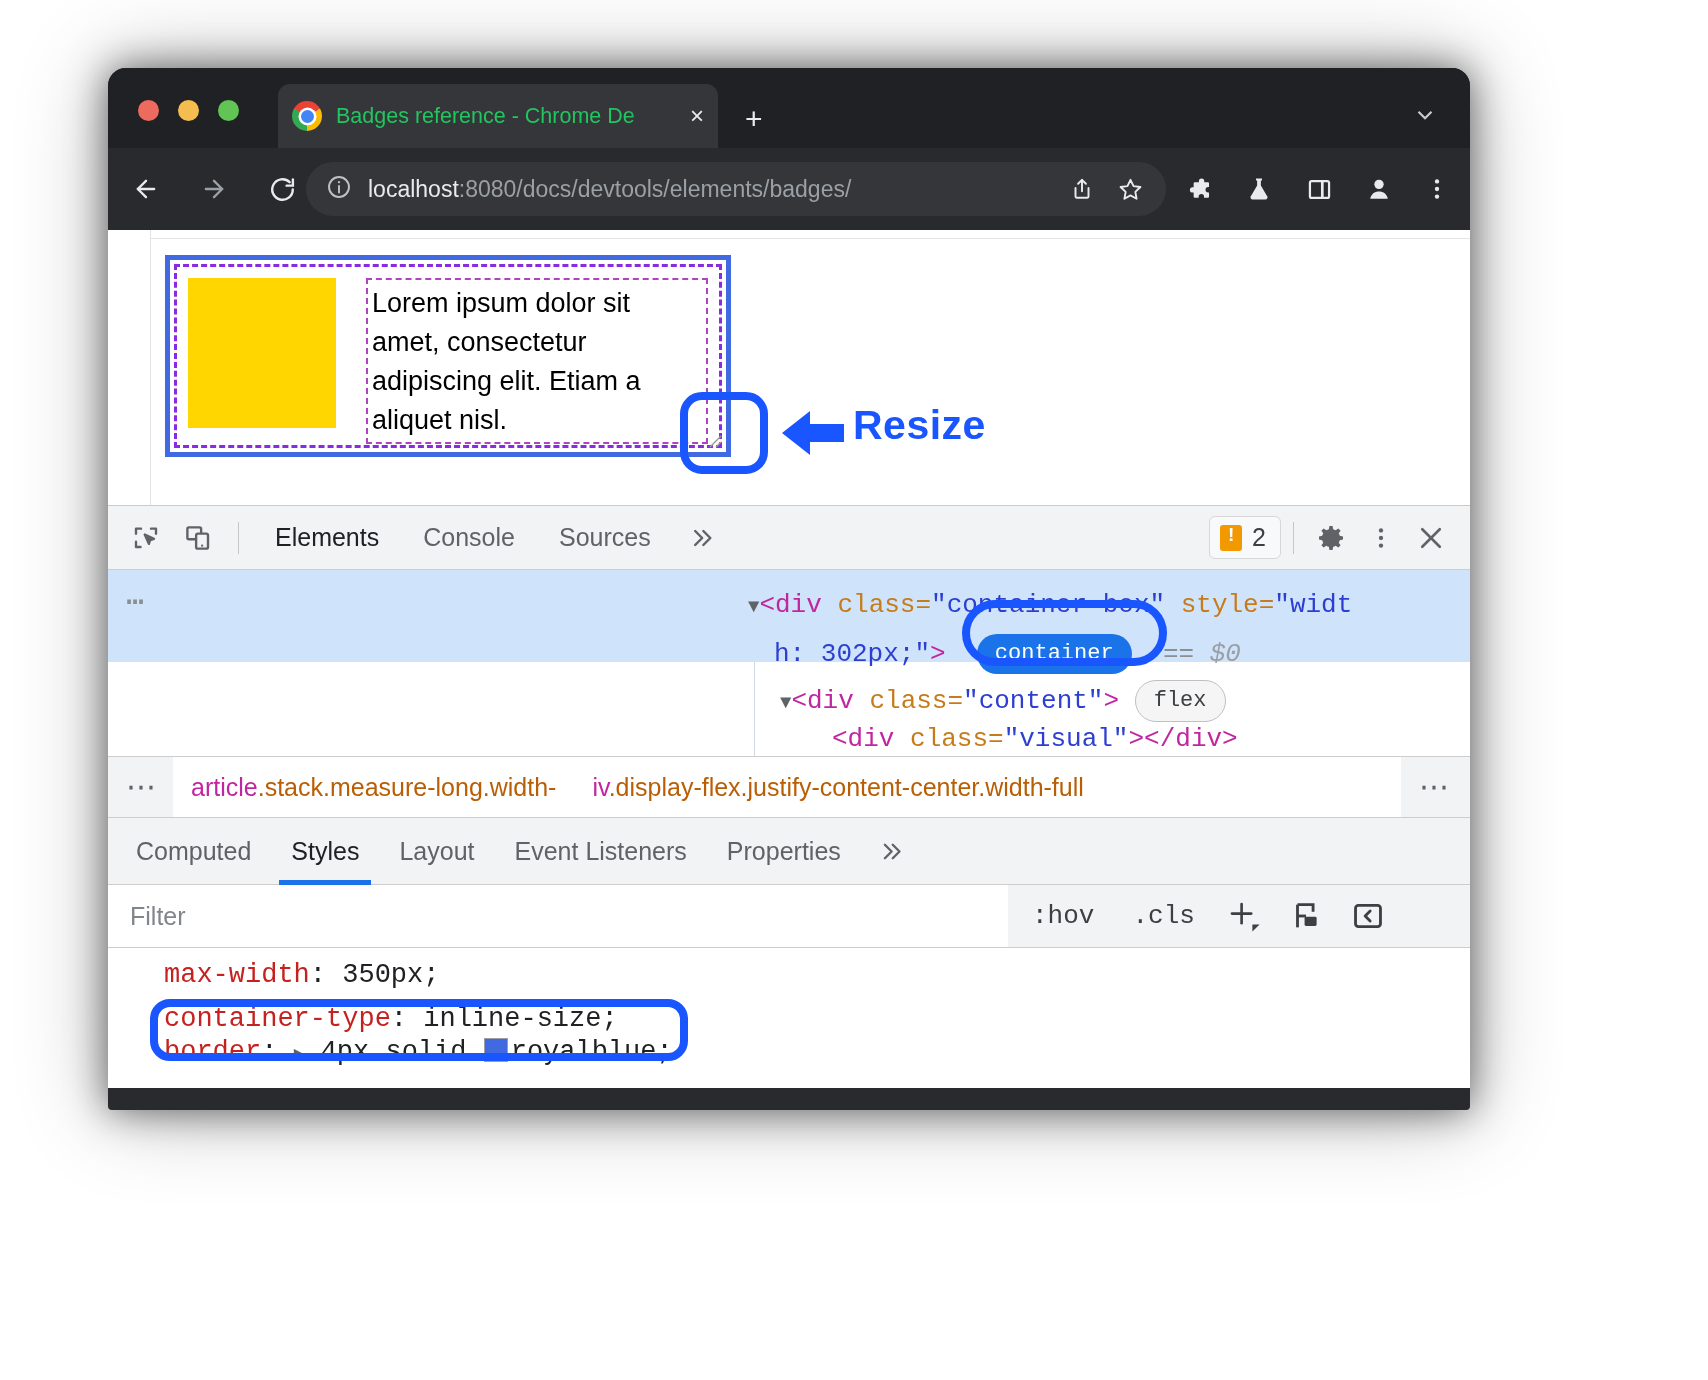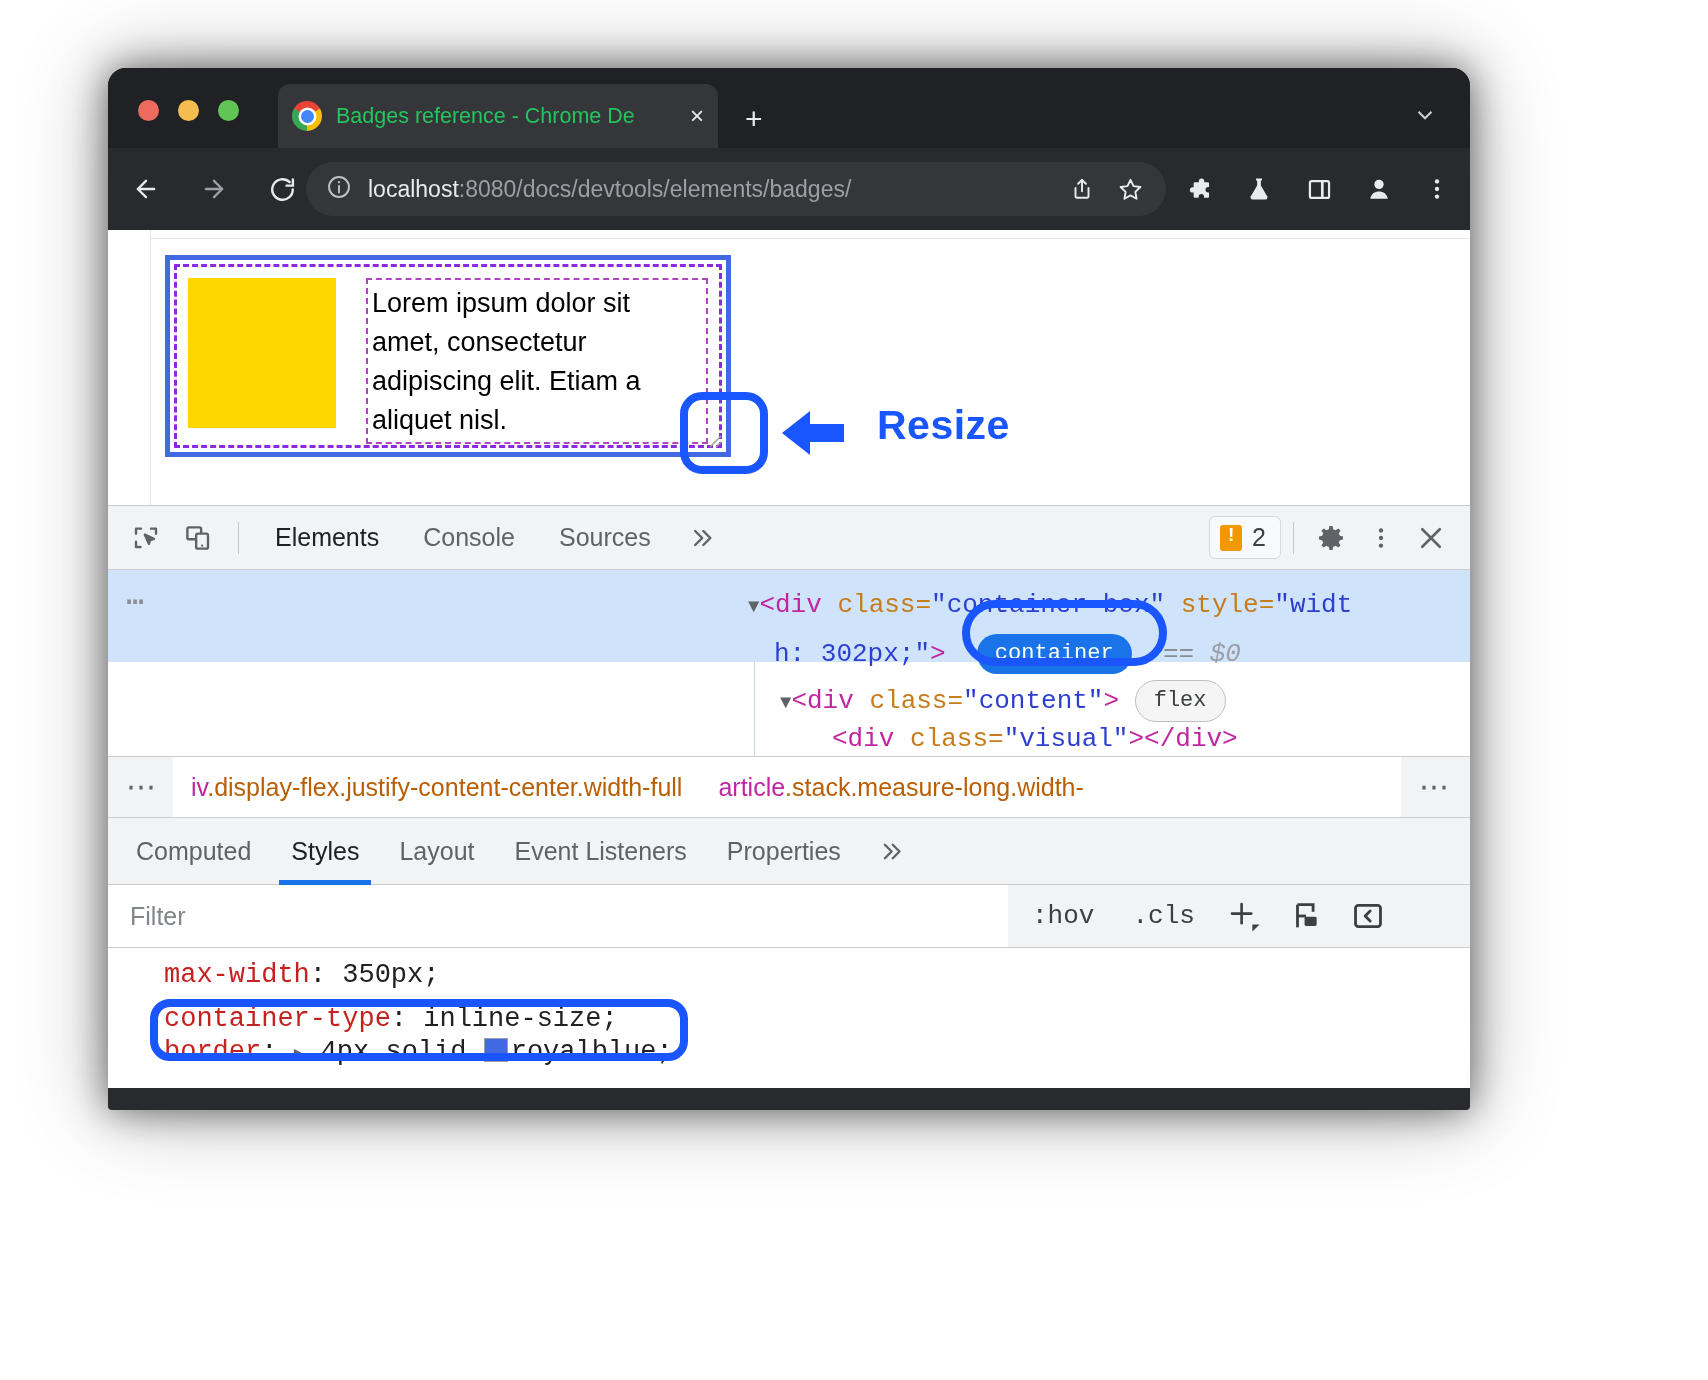--- a/index.html
+++ b/index.html
@@ -269,21 +269,20 @@
     color: #1a56ff;
   }
   .resize-annot-label {
     position: absolute;
     left: 853px;
     top: 402px;
     color: #1a56ff;
     font-size: 41px;
     font-weight: bold;
     letter-spacing: 0.5px;
-    margin-left: 24px;
   }
 
   
   .devtools {
     position: relative;
     background: #ffffff;
     border-top: 1px solid #cacaca;
   }
   .dt-toolbar {
     position: relative;
@@ -796,22 +795,22 @@
         <div class="dom-line" style="left:666px; top:64px;"><span class="val">h: 302px;"</span><span class="tag">&gt;</span><span>  </span><span class="badge-pill badge-container">container</span><span>  </span><span class="eq">==</span><span> </span><span class="ref">$0</span></div>
 
         <div class="dom-line" style="left:672px; top:110px;"><span class="tri">▼</span><span class="tag">&lt;div</span><span class="attr"> class=</span><span class="val">"content"</span><span class="tag">&gt;</span><span> </span><span class="badge-pill badge-flex">flex</span></div>
 
         <div class="dom-line" style="left:724px; top:156px;"><span class="tag">&lt;div</span><span class="attr"> class=</span><span class="val">"visual"</span><span class="tag">&gt;</span><span class="tag">&lt;/div&gt;</span></div>
       </div>
 
       <div class="breadcrumb">
         <div class="bc-ell-left">⋯</div>
         <div class="bc-scroll">
+          <div class="bc-item"><span class="bc-tag">article</span><span class="bc-cls">.stack.measure-long.width-</span></div>
           <div class="bc-item"><span class="bc-tag">iv</span><span class="bc-cls">.display-flex.justify-content-center.width-full</span></div>
-          <div class="bc-item"><span class="bc-tag">article</span><span class="bc-cls">.stack.measure-long.width-</span></div>
         </div>
         <div class="bc-ell-right">⋯</div>
       </div>
 
       <div class="styles-tabs">
         <div class="st-tab">
           <span>Computed</span>
         </div>
         <div class="st-tab active">
           <span>Styles</span>

